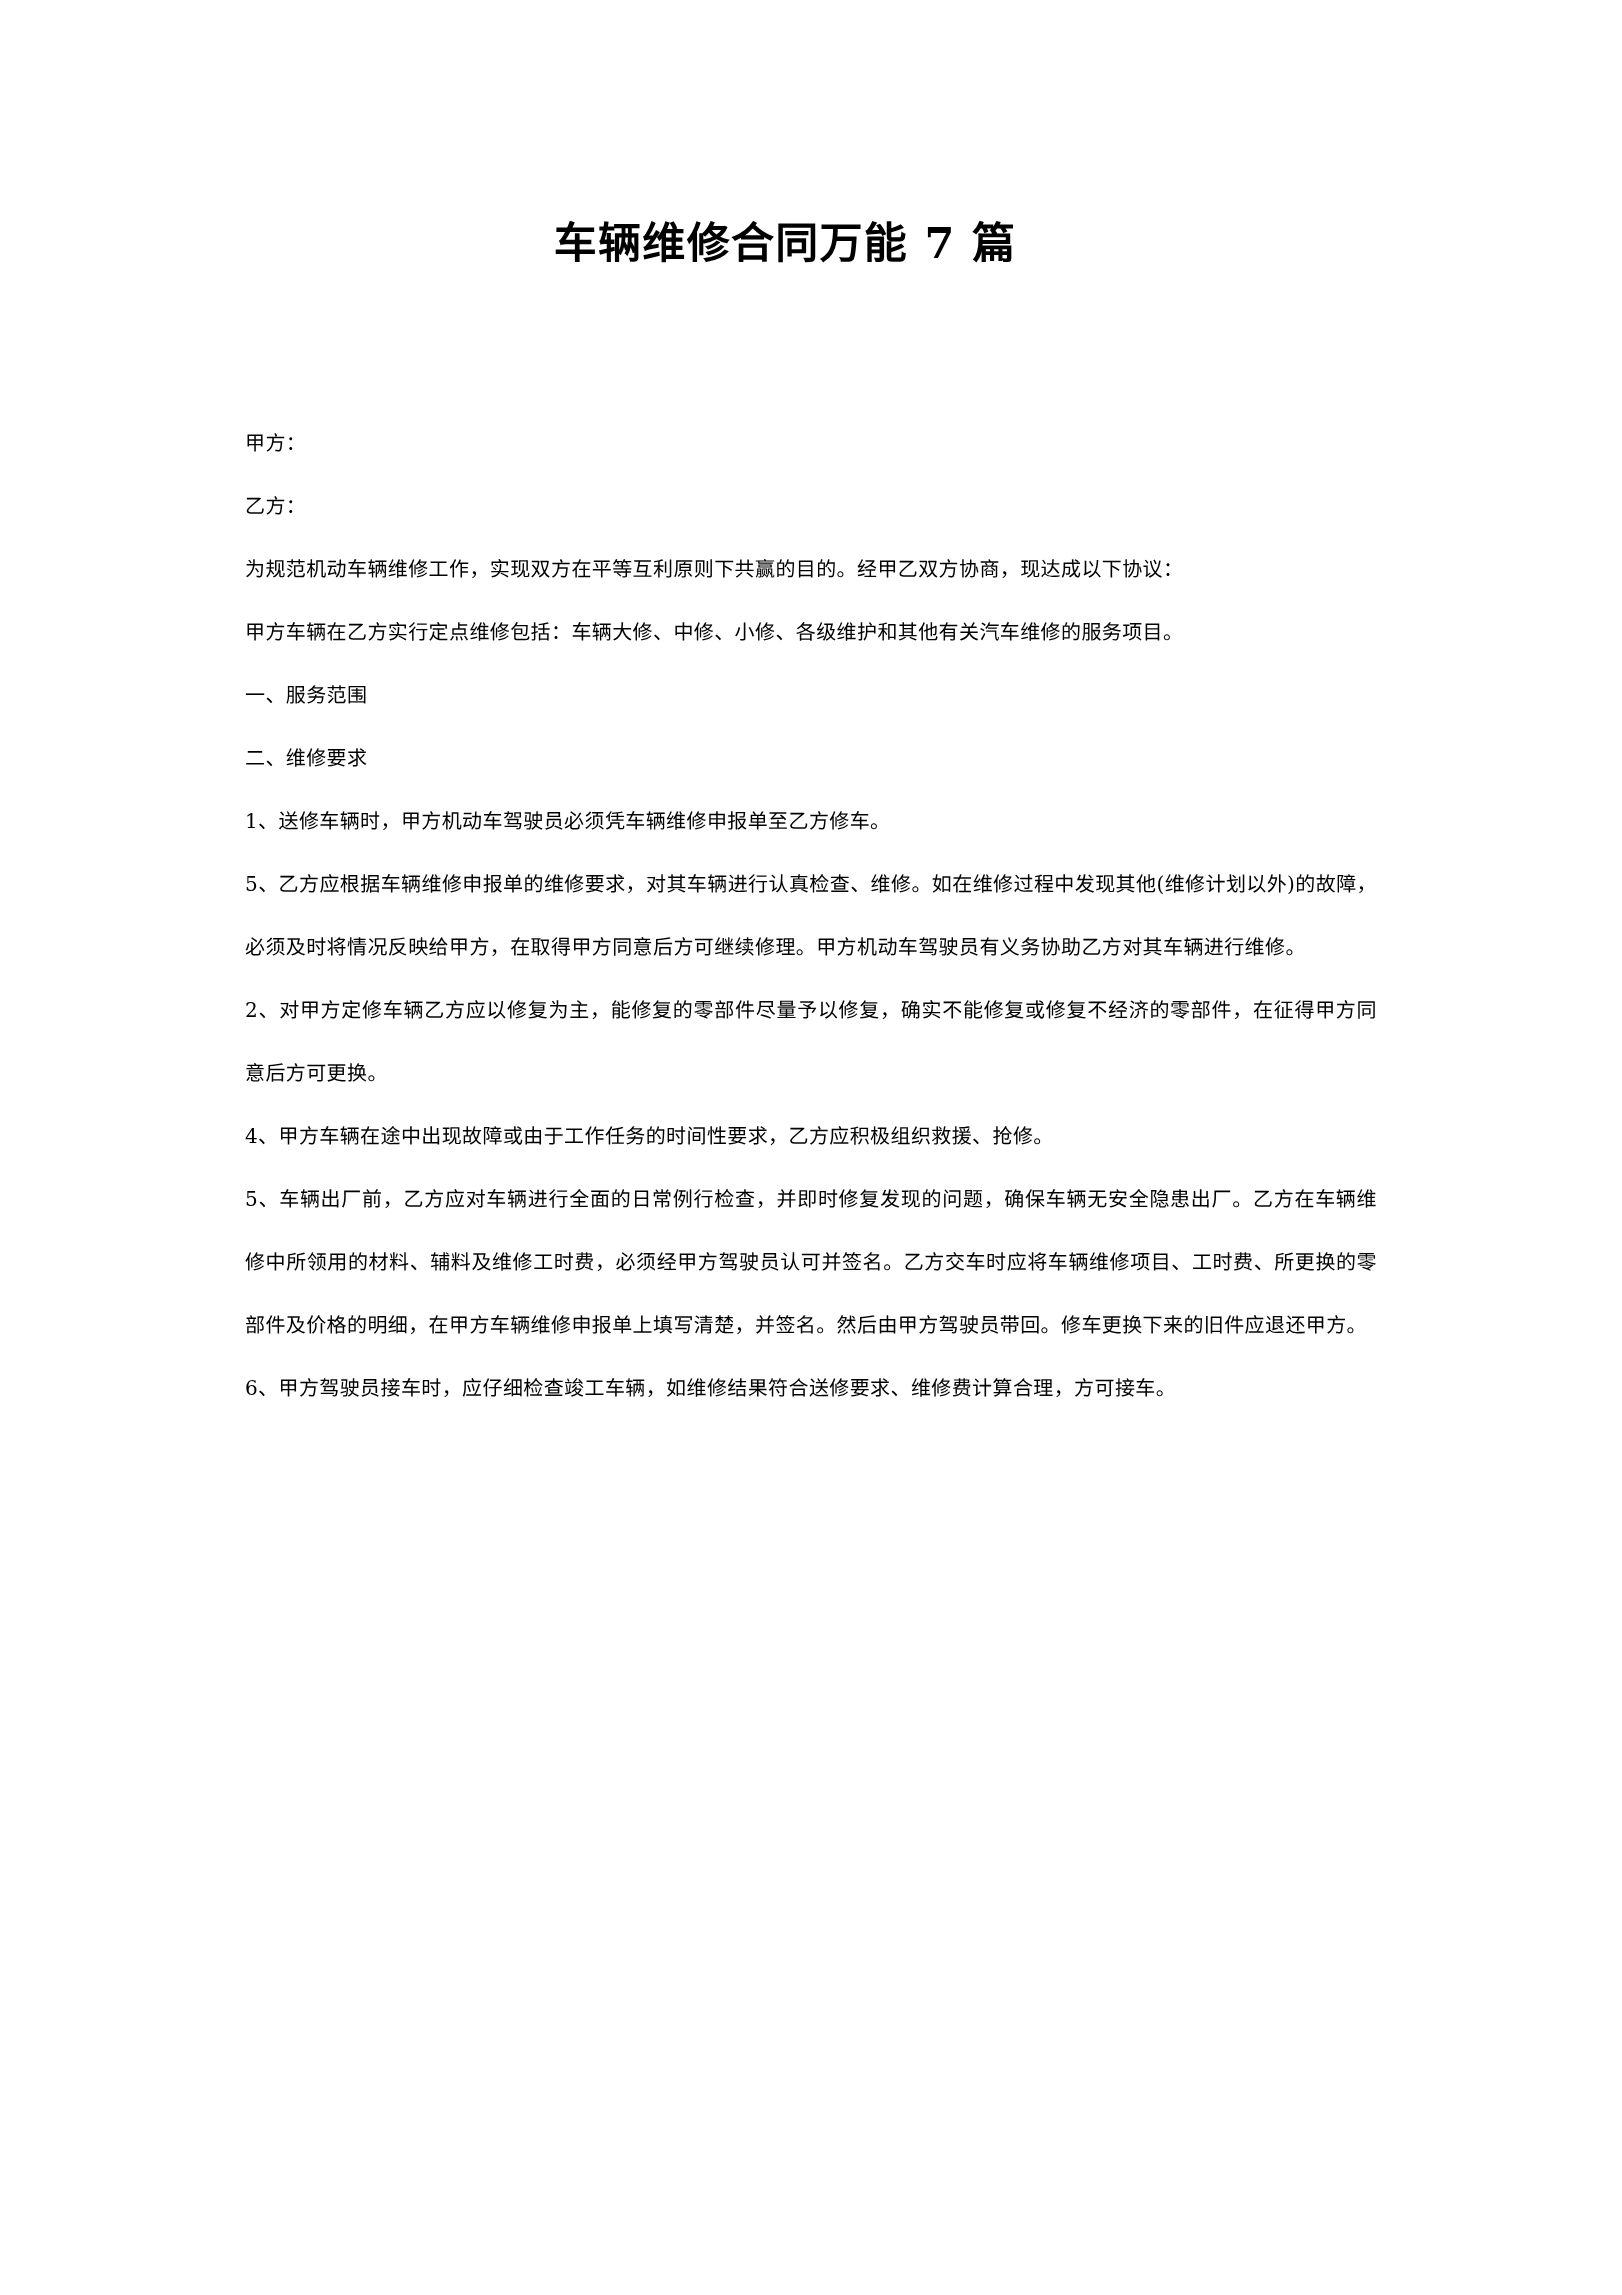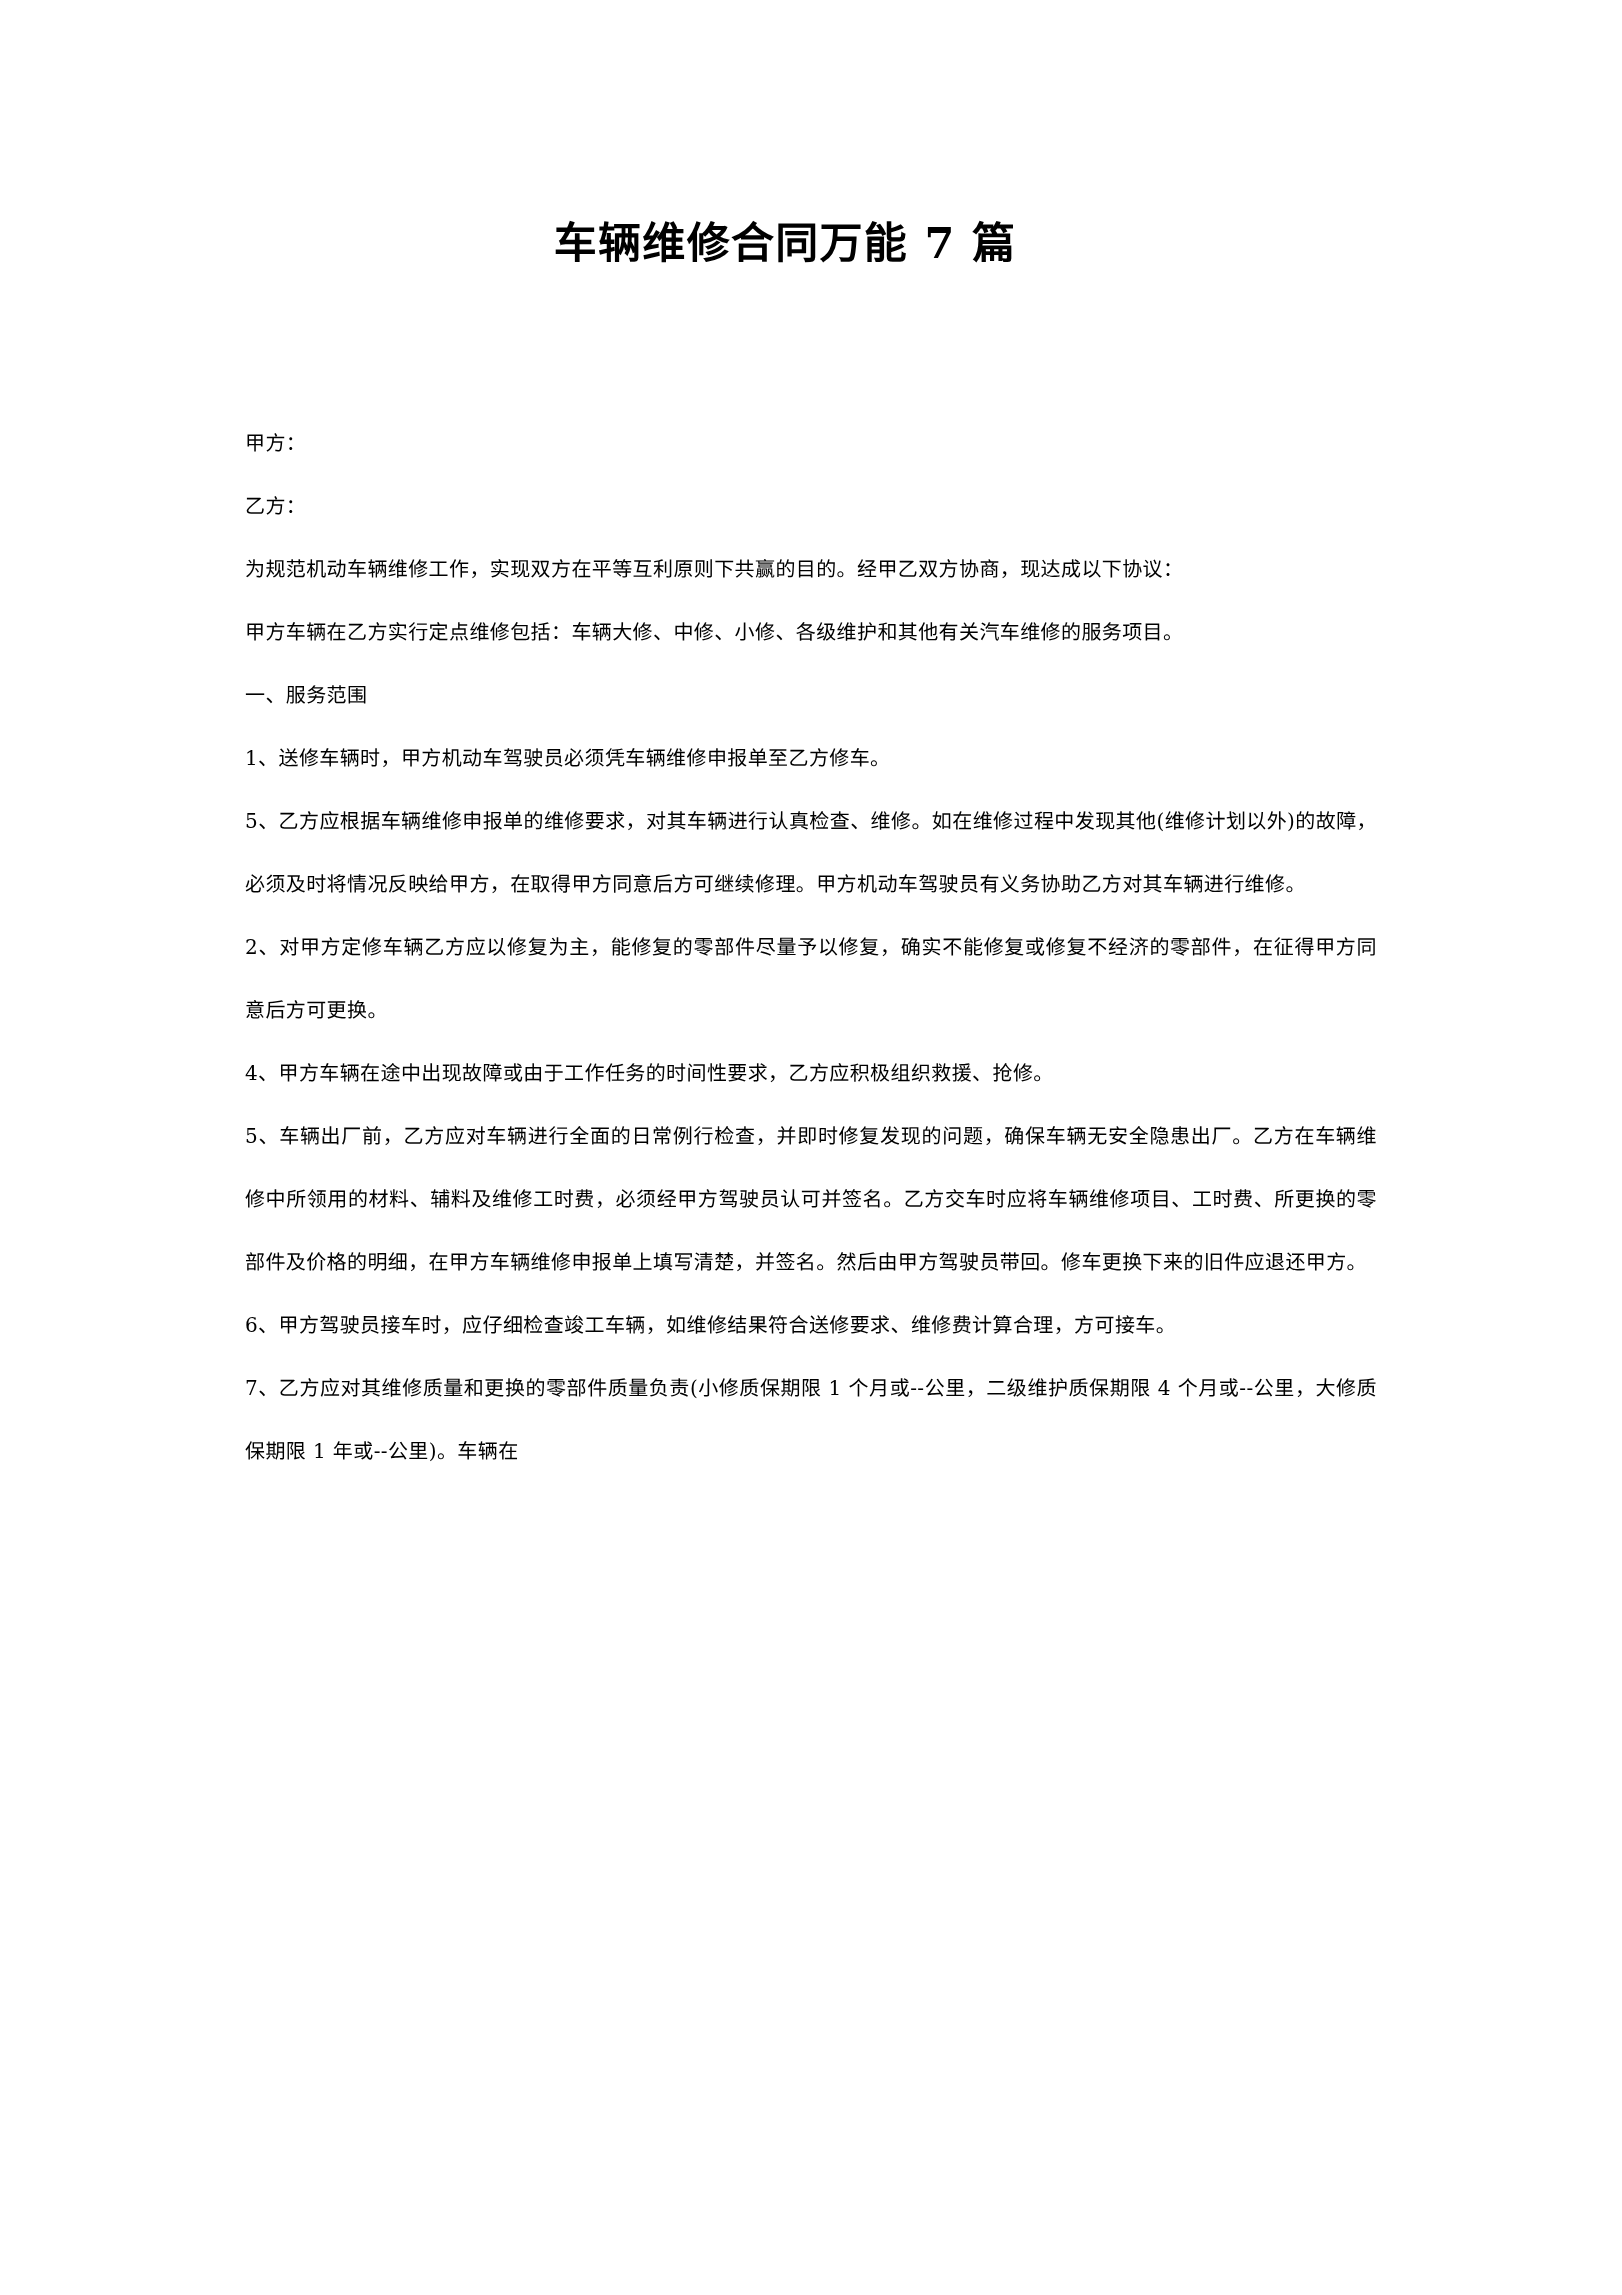--- a/index.html
+++ b/index.html
@@ -67,23 +67,23 @@
 <div class="page">
 
   <h1 class="doc-title">车辆维修合同万能 7 篇</h1>
 
   <div class="body-col">
       <p class="para short">甲方：</p>
       <p class="para short">乙方：</p>
       <p class="para">为规范机动车辆维修工作，实现双方在平等互利原则下共赢的目的。经甲乙双方协商，现达成以下协议：</p>
       <p class="para">甲方车辆在乙方实行定点维修包括：车辆大修、中修、小修、各级维护和其他有关汽车维修的服务项目。</p>
       <p class="para short">一、服务范围</p>
+      <p class="para short">二、维修要求</p>
       <p class="para short">1、送修车辆时，甲方机动车驾驶员必须凭车辆维修申报单至乙方修车。</p>
       <p class="para">5、乙方应根据车辆维修申报单的维修要求，对其车辆进行认真检查、维修。如在维修过程中发现其他(维修计划以外)的故障，必须及时将情况反映给甲方，在取得甲方同意后方可继续修理。甲方机动车驾驶员有义务协助乙方对其车辆进行维修。</p>
       <p class="para">2、对甲方定修车辆乙方应以修复为主，能修复的零部件尽量予以修复，确实不能修复或修复不经济的零部件，在征得甲方同意后方可更换。</p>
       <p class="para">4、甲方车辆在途中出现故障或由于工作任务的时间性要求，乙方应积极组织救援、抢修。</p>
       <p class="para">5、车辆出厂前，乙方应对车辆进行全面的日常例行检查，并即时修复发现的问题，确保车辆无安全隐患出厂。乙方在车辆维修中所领用的材料、辅料及维修工时费，必须经甲方驾驶员认可并签名。乙方交车时应将车辆维修项目、工时费、所更换的零部件及价格的明细，在甲方车辆维修申报单上填写清楚，并签名。然后由甲方驾驶员带回。修车更换下来的旧件应退还甲方。</p>
       <p class="para">6、甲方驾驶员接车时，应仔细检查竣工车辆，如维修结果符合送修要求、维修费计算合理，方可接车。</p>
-      <p class="para">7、乙方应对其维修质量和更换的零部件质量负责(小修质保期限 1 个月或--公里，二级维护质保期限 4 个月或--公里，大修质保期限 1 年或--公里)。车辆在</p>
     </div>
 
 </div>
 
 
 </body></html>

